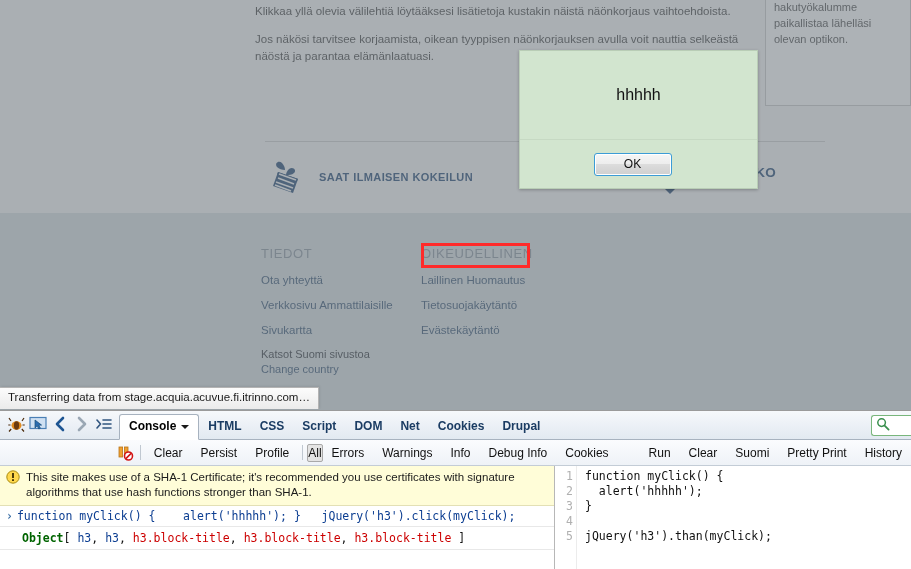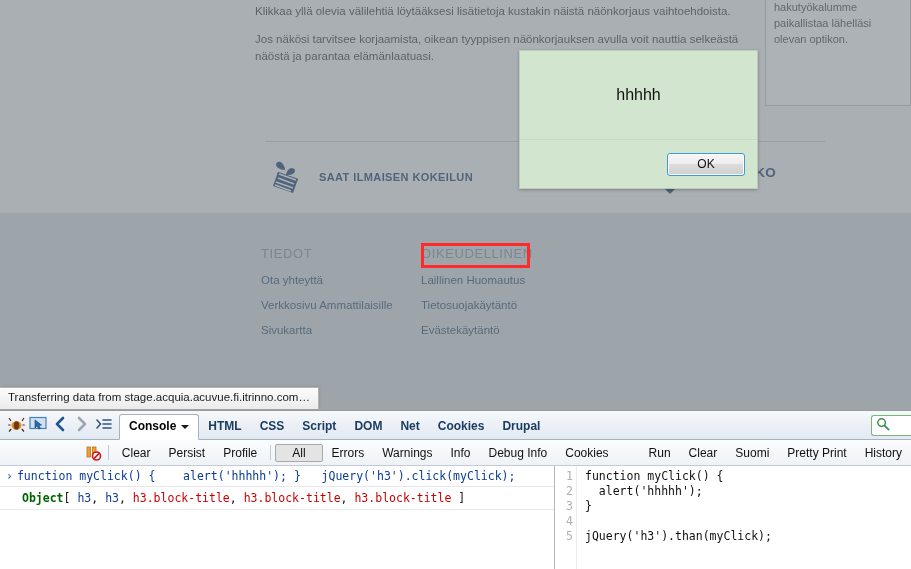--- a/index.html
+++ b/index.html
@@ -105,21 +105,21 @@
     position: absolute; left: 519px; top: 50px; width: 239px; height: 139px;
     background: #d2e5cf; border: 1px solid #b9cdb6;
     box-shadow: 0 1px 3px rgba(0,0,0,.25);
   }
   .alert-msg-area {
     height: 89px; display: flex; align-items: center; justify-content: center;
     border-bottom: 1px solid #c6d9c3;
   }
   .alert-msg { color: #101010; font-size: 16px; }
   .alert-btn-area {
-    height: 48px; display: flex; align-items: center; justify-content: flex-end;
+    height: 48px; display: flex; align-items: center; justify-content: center;
     padding-right: 12px;
   }
   .ok-button {
     width: 78px; height: 23px;
     border: 1px solid #3c9cd6; border-radius: 3px;
     background: linear-gradient(to bottom, #f6f6f6 0%, #ededed 48%, #dcdcdc 50%, #cfcfcf 100%);
     box-shadow: inset 0 0 0 1px #ffffff;
     color: #111; font-size: 12px; font-family: "Liberation Sans", sans-serif;
     cursor: default;
   }
@@ -174,21 +174,21 @@
   .fb-subtoolbar {
     height: 26px; display: flex; align-items: center;
     background: linear-gradient(to bottom,#fbfcfe,#eef2f7);
     border-bottom: 1px solid #c3ccd6; padding-left: 4px; justify-content: flex-end;
   }
   .fb-sub-item {
     font-size: 12px; color: #111; padding: 2px 9px; cursor: default; white-space: nowrap;
   }
   .fb-sub-item.pressed {
     border: 1px solid #a9a9a9; background: #e4e4e4; border-radius: 2px;
-    padding: 1px 16px;
+    padding: 1px 0;
   }
   .fb-sep { width: 1px; height: 15px; background: #c0c8d1; margin: 0 4px; }
   .fb-gap { width: 22px; }
 
   .fb-body { display: flex; height: 103px; }
   .fb-console { width: 555px; height: 103px; background: #fff; overflow: hidden;
                 border-right: 1px solid #b7b7b7; }
   .fb-cmdline { flex: 1; height: 103px; background: #fff; display: flex; }
 
   .warn-row {
@@ -274,20 +274,24 @@
         <a class="foot-link">Sivukartta</a>
       </div>
 
       <div class="foot-col" id="foot-col-2">
         <h4 class="foot-head">OIKEUDELLINEN</h4>
         <a class="foot-link">Laillinen Huomautus</a>
         <a class="foot-link">Tietosuojakäytäntö</a>
         <a class="foot-link">Evästekäytäntö</a>
       </div>
 
+      <div class="foot-extra">
+        <span class="s1">Katsot Suomi sivustoa</span>
+        <span class="s2">Change country</span>
+      </div>
     </div>
 
     <div class="dim-overlay"></div>
     <div class="inspect-box"></div>
   </div>
 
   <div class="alert-dialog">
     <div class="alert-msg-area">
       <span class="alert-msg">hhhhh</span>
     </div>
@@ -380,20 +384,30 @@
       <span class="fb-sub-item">Run</span>
       <span class="fb-sub-item">Clear</span>
       <span class="fb-sub-item">Suomi</span>
       <span class="fb-sub-item">Pretty Print</span>
       <span class="fb-sub-item">History</span>
     </div>
 
     <div class="fb-body">
 
       <div class="fb-console">
+        <div class="warn-row">
+          <span>
+            <svg width="14" height="14" viewBox="0 0 14 14">
+              <circle cx="7" cy="7" r="6.2" fill="#ffd84d" stroke="#a88a10" stroke-width="1"></circle>
+              <rect x="6.1" y="3" width="1.8" height="5" fill="#3a2c00"></rect>
+              <rect x="6.1" y="9.2" width="1.8" height="1.8" fill="#3a2c00"></rect>
+            </svg>
+          </span>
+          <span class="warn-text">This site makes use of a SHA-1 Certificate; it's recommended you use certificates with signature algorithms that use hash functions stronger than SHA-1.</span>
+        </div>
 
         <div class="cmd-row">
           <span class="chev">›</span>
           <span class="cmd-code">function myClick() {    alert('hhhhh'); }   jQuery('h3').click(myClick);</span>
         </div>
 
         <div class="result-row"><span class="tok-obj">Object</span><span class="tok-brk">[ </span><span class="tok-blue">h3</span><span class="tok-brk">, </span><span class="tok-blue">h3</span><span class="tok-brk">, </span><span class="tok-red">h3.block-title</span><span class="tok-brk">, </span><span class="tok-red">h3.block-title</span><span class="tok-brk">, </span><span class="tok-red">h3.block-title</span><span class="tok-brk"> ]</span></div>
       </div>
 
       <div class="fb-cmdline">

